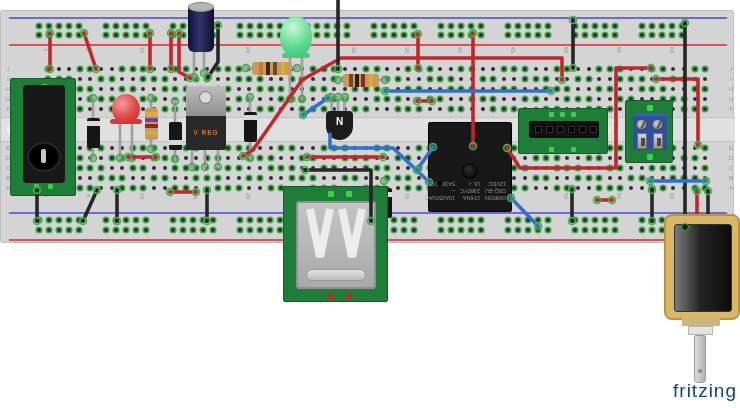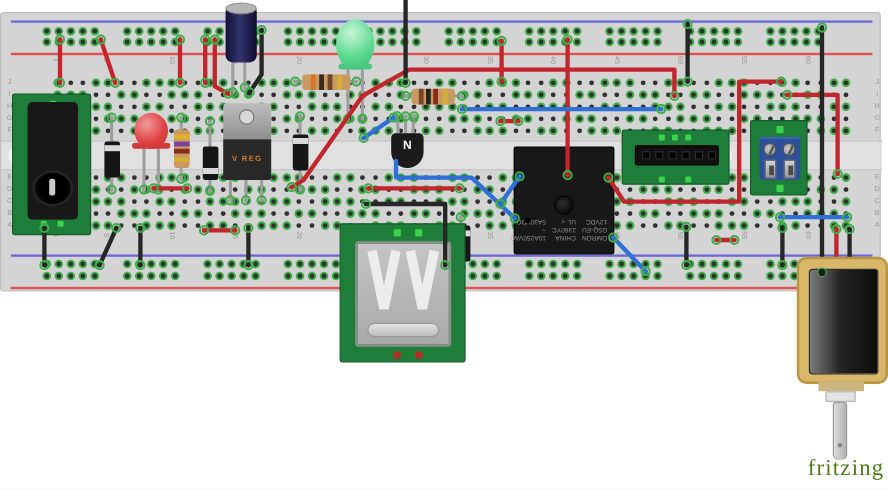--- a/index.html
+++ b/index.html
@@ -90,22 +90,22 @@
   #sol-core{position:absolute;left:8px;top:8px;width:58px;height:88px;border:1px solid #333;border-radius:3px;
             background:linear-gradient(90deg,#7a7a7a 0%,#565656 20%,#242424 45%,#0c0c0c 100%);}
   .sol-step1{left:682px;top:318px;width:38px;height:8px;background:#cdb57f;z-index:50;border-radius:1px;}
   .sol-step2{left:688px;top:326px;width:25px;height:9px;background:#e3e3e3;border:1px solid #b5b5b5;z-index:50;}
   #sol-rod{left:694px;top:335px;width:12px;height:48px;border:1px solid #9a9a9a;border-radius:2px 2px 4px 4px;
            background:linear-gradient(90deg,#dcdcdc,#b2b2b2);z-index:50;}
   #sol-rod i{position:absolute;left:3px;top:33px;width:4px;height:4px;border-radius:50%;background:#8a8a8a;}
   #overlay-ring{left:681px;top:223px;width:8px;height:8px;border-radius:50%;border:1.7px solid #3fae49;
                 background:#1d1d1d;z-index:55;}
   
-  #watermark{position:absolute;right:3px;bottom:6px;font-family:Liberation Serif, serif;
-             font-size:19px;color:#4d7c0f;letter-spacing:1px;z-index:60;}
+  #watermark{position:absolute;right:3px;bottom:6px;font-family:Liberation Sans, sans-serif;
+             font-size:19px;color:#0c4a6e;letter-spacing:1px;z-index:60;}
 </style>
 </head>
 <body>
 
 <div id="stage">
 
   <div id="board">
       <div class="" id="channel"></div>
       <div class="notch" style="left: 6px; top: 112px; width: 10px; height: 13px;"></div>
       <div class="notch" style="left: 599px; top: 112px; width: 10px; height: 13px;"></div>

